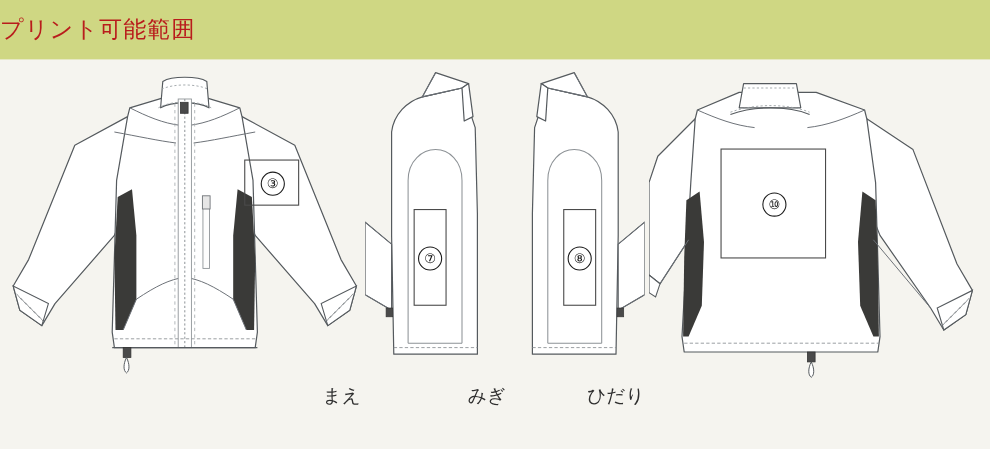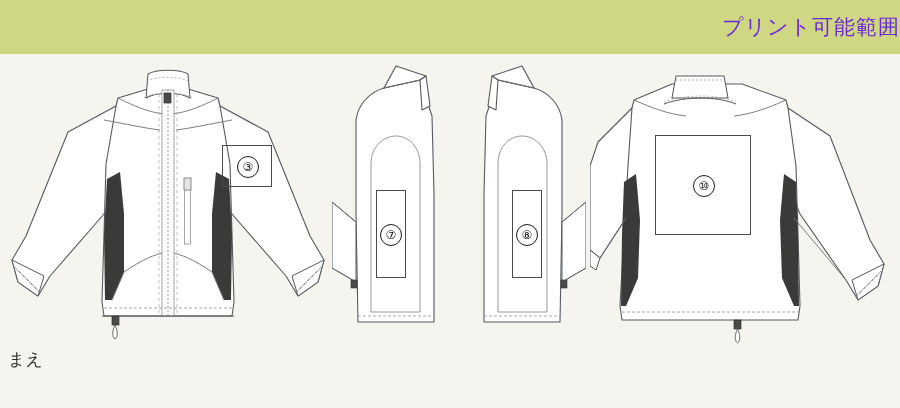--- a/index.html
+++ b/index.html
@@ -25,22 +25,22 @@
     background: #cfd783;
     box-sizing: border-box;
   }
   .header-title {
     position: absolute;
     left: 0;
     top: 0;
     width: 900px;
     height: 68px;
     line-height: 54px;
-    text-align: right;
-    color: #6d28d9;
+    text-align: left;
+    color: #b91c1c;
     font-size: 21px;
     letter-spacing: 1px;
     font-family: "DejaVu Sans", "Liberation Sans", sans-serif;
     white-space: nowrap;
   }
 
   
   .stage {
     position: absolute;
     left: 0;
@@ -56,21 +56,21 @@
   .view-right  { left: 332px; width: 128px; height: 300px; }
   .view-left   { left: 458px; width: 128px; height: 300px; }
   .view-back   { left: 590px; width: 306px; height: 300px; }
 
   .view svg { display: block; }
 
   .view-caption {
     position: absolute;
     top: 294px;
     width: 100%;
-    text-align: left;
+    text-align: right;
     font-size: 17px;
     color: #2f2f2f;
     font-family: "DejaVu Sans", "Liberation Sans", sans-serif;
     white-space: nowrap;
   }
 
   
   .area-box {
     position: absolute;
     border: 1.3px solid #4a4a4a;
@@ -209,20 +209,21 @@
 
       <g stroke="#8d9296" stroke-width="0.8" fill="none">
         <line x1="26" y1="262" x2="102" y2="262" stroke-dasharray="3 2"></line>
       </g>
     </svg>
 
     <div class="area-box" style="left:44px; top:136px; width:30px; height:88px;">
       <div class="area-num" style="left:3px; top:33px;">⑦</div>
     </div>
 
+    <div class="view-caption">みぎ</div>
   </div>
 
   <div class="view view-left">
     <svg width="128" height="300" viewBox="0 0 128 300">
       <g fill="#ffffff" stroke="#555a5e" stroke-width="1.1" stroke-linejoin="round">
         <path d="M104 66 C 102 50, 90 38, 76 34 L40 26 L28 62 L26 140 L26 268 L102 268 L104 160 Z"></path>
         <path d="M76 34 L64 12 L34 22 L40 26 Z"></path>
         <path d="M40 26 L34 22 L30 52 L38 56 Z"></path>
       </g>
       <g fill="none" stroke="#6b7076" stroke-width="0.9">
@@ -248,20 +249,21 @@
 
       <g stroke="#8d9296" stroke-width="0.8" fill="none">
         <line x1="26" y1="262" x2="102" y2="262" stroke-dasharray="3 2"></line>
       </g>
     </svg>
 
     <div class="area-box" style="left:54px; top:136px; width:30px; height:88px;">
       <div class="area-num" style="left:3px; top:33px;">⑧</div>
     </div>
 
+    <div class="view-caption">ひだり</div>
   </div>
 
   <div class="view view-back">
     <svg width="306" height="300" viewBox="0 0 306 300">
       <g fill="#ffffff" stroke="#555a5e" stroke-width="1.1" stroke-linejoin="round">
 
         <path d="M42 54 L8 88 L0 112 L0 196 L10 204 L36 164 L46 120 Z"></path>
 
         <path d="M198 54 L240 82 L280 186 L294 210 L288 232 L268 246 L256 226 L210 160 L194 120 Z"></path>
 

